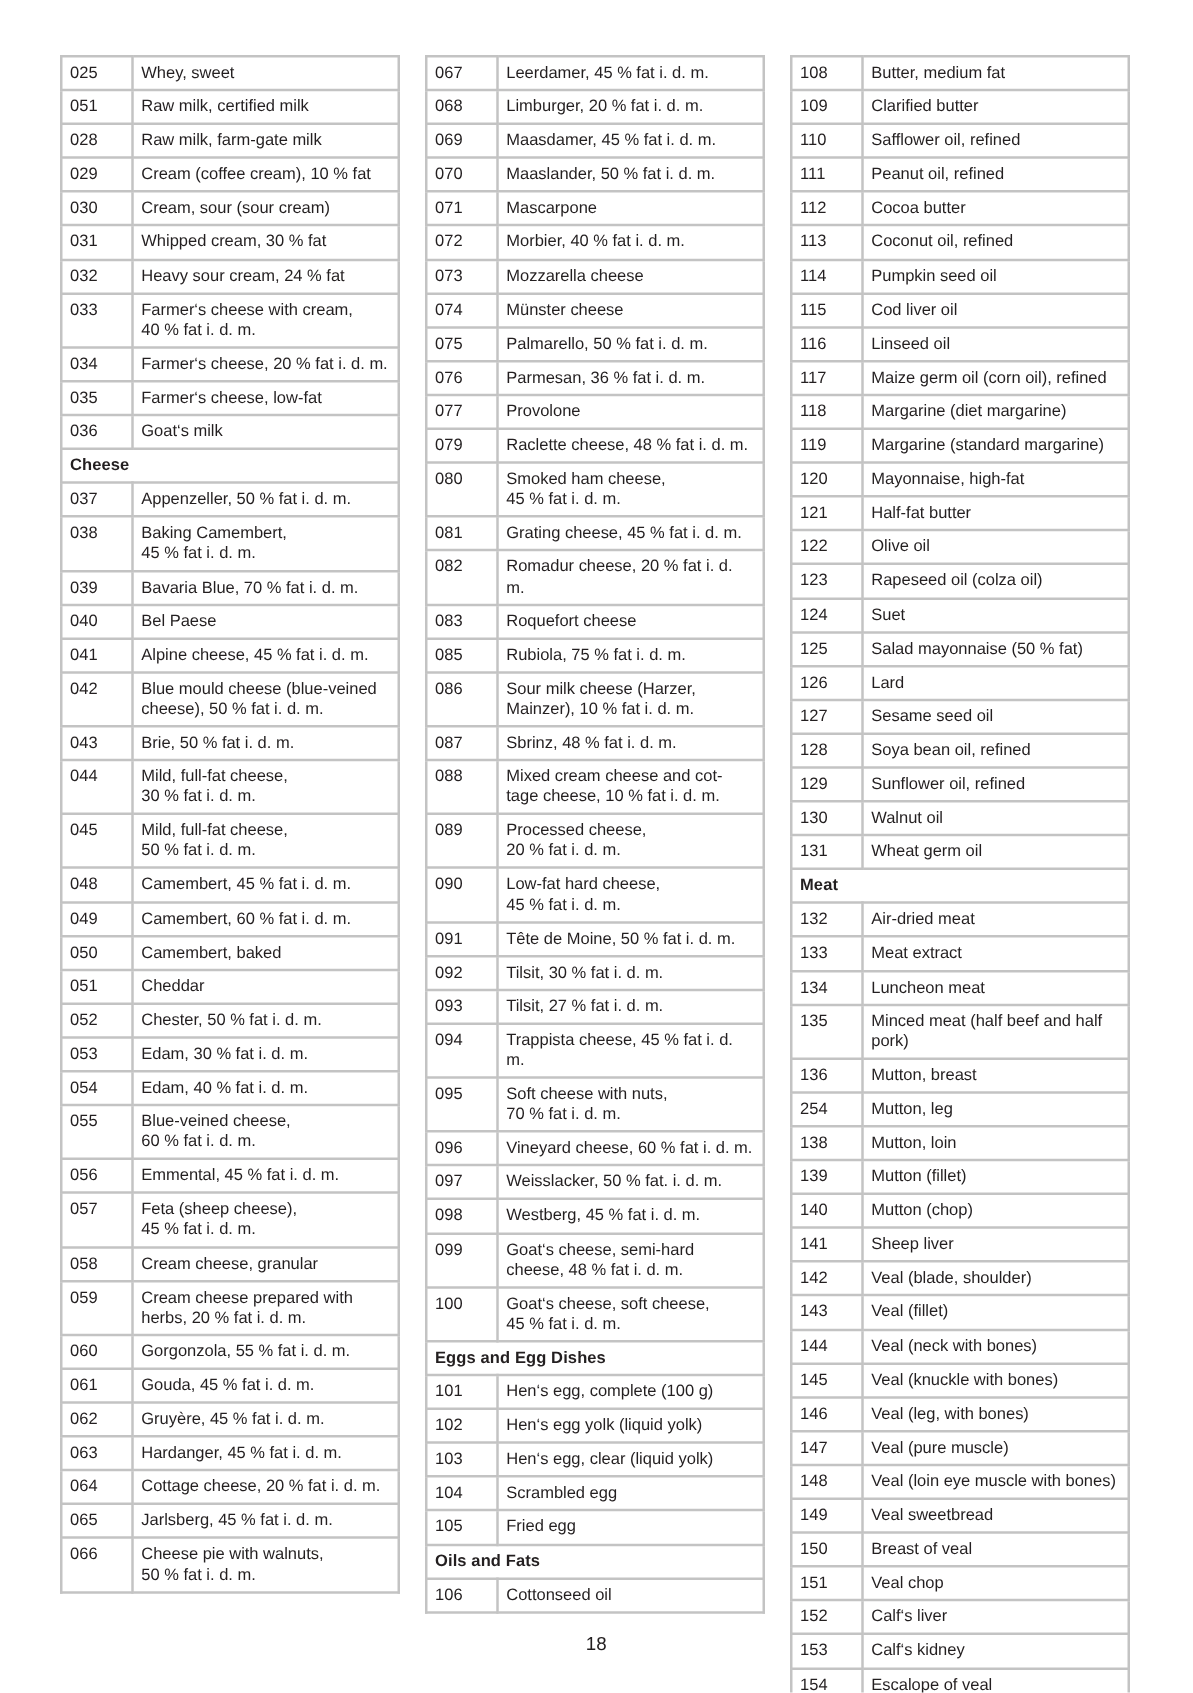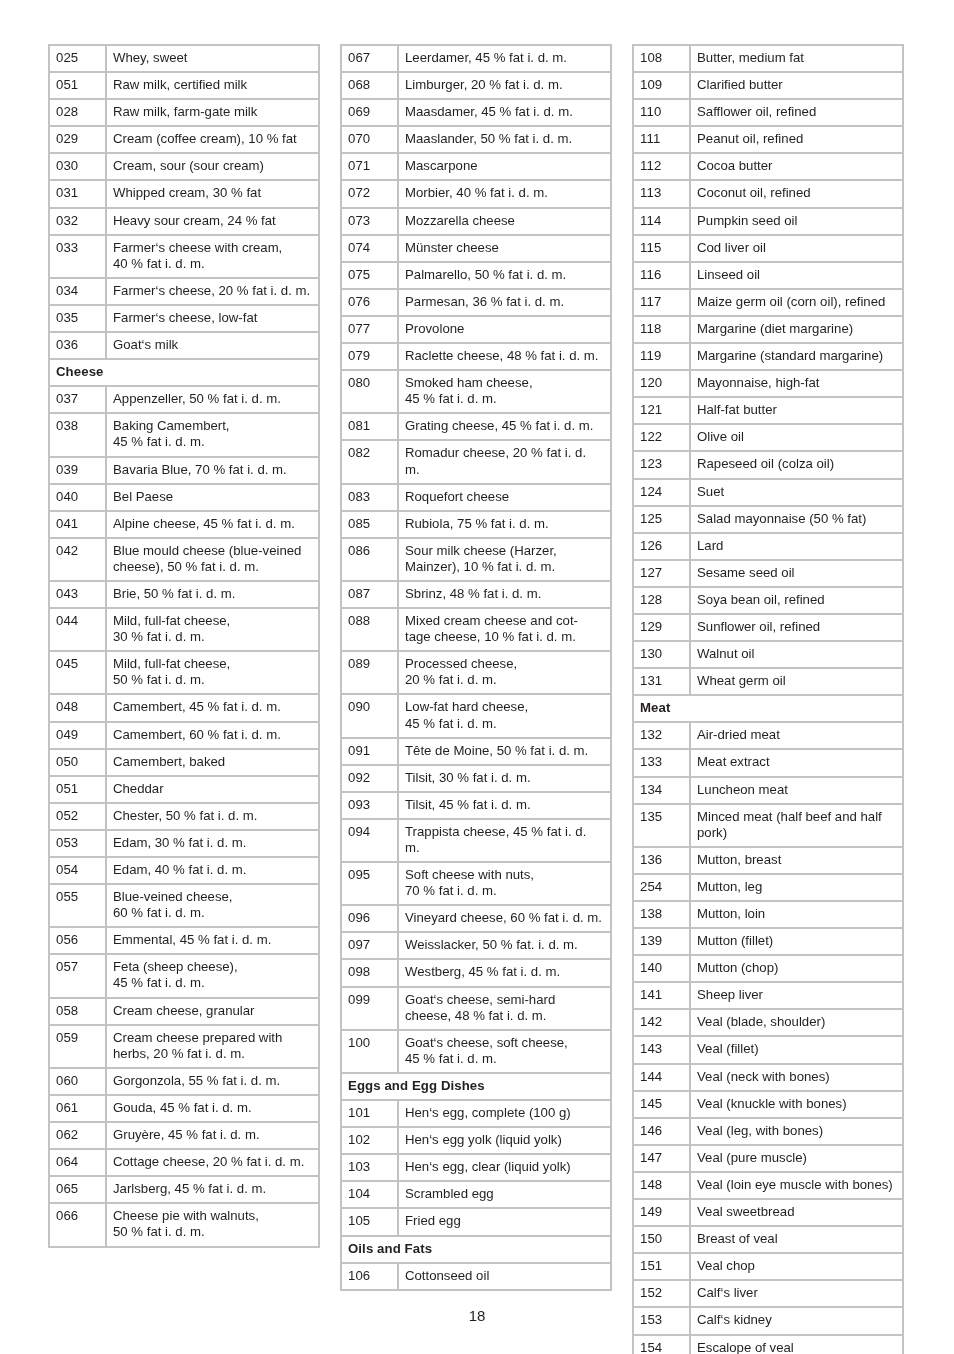--- a/index.html
+++ b/index.html
@@ -218,20 +218,24 @@
             </tr>
             <tr>
               <td class="id">061</td>
               <td class="name">Gouda, 45 % fat i. d. m.</td>
             </tr>
             <tr>
               <td class="id">062</td>
               <td class="name">Gruyère, 45 % fat i. d. m.</td>
             </tr>
             <tr>
+              <td class="id">063</td>
+              <td class="name">Hardanger, 45 % fat i. d. m.</td>
+            </tr>
+            <tr>
               <td class="id">064</td>
               <td class="name">Cottage cheese, 20 % fat i. d. m.</td>
             </tr>
             <tr>
               <td class="id">065</td>
               <td class="name">Jarlsberg, 45 % fat i. d. m.</td>
             </tr>
             <tr>
               <td class="id">066</td>
               <td class="name">Cheese pie with walnuts,<br>50 % fat i. d. m.</td>
@@ -333,21 +337,21 @@
             <tr>
               <td class="id">091</td>
               <td class="name">Tête de Moine, 50 % fat i. d. m.</td>
             </tr>
             <tr>
               <td class="id">092</td>
               <td class="name">Tilsit, 30 % fat i. d. m.</td>
             </tr>
             <tr>
               <td class="id">093</td>
-              <td class="name">Tilsit, 45 % fat i. d. m.</td>
+              <td class="name">Tilsit, 27 % fat i. d. m.</td>
             </tr>
             <tr>
               <td class="id">094</td>
               <td class="name">Trappista cheese, 45 % fat i. d. m.</td>
             </tr>
             <tr>
               <td class="id">095</td>
               <td class="name">Soft cheese with nuts,<br>70 % fat i. d. m.</td>
             </tr>
             <tr>

